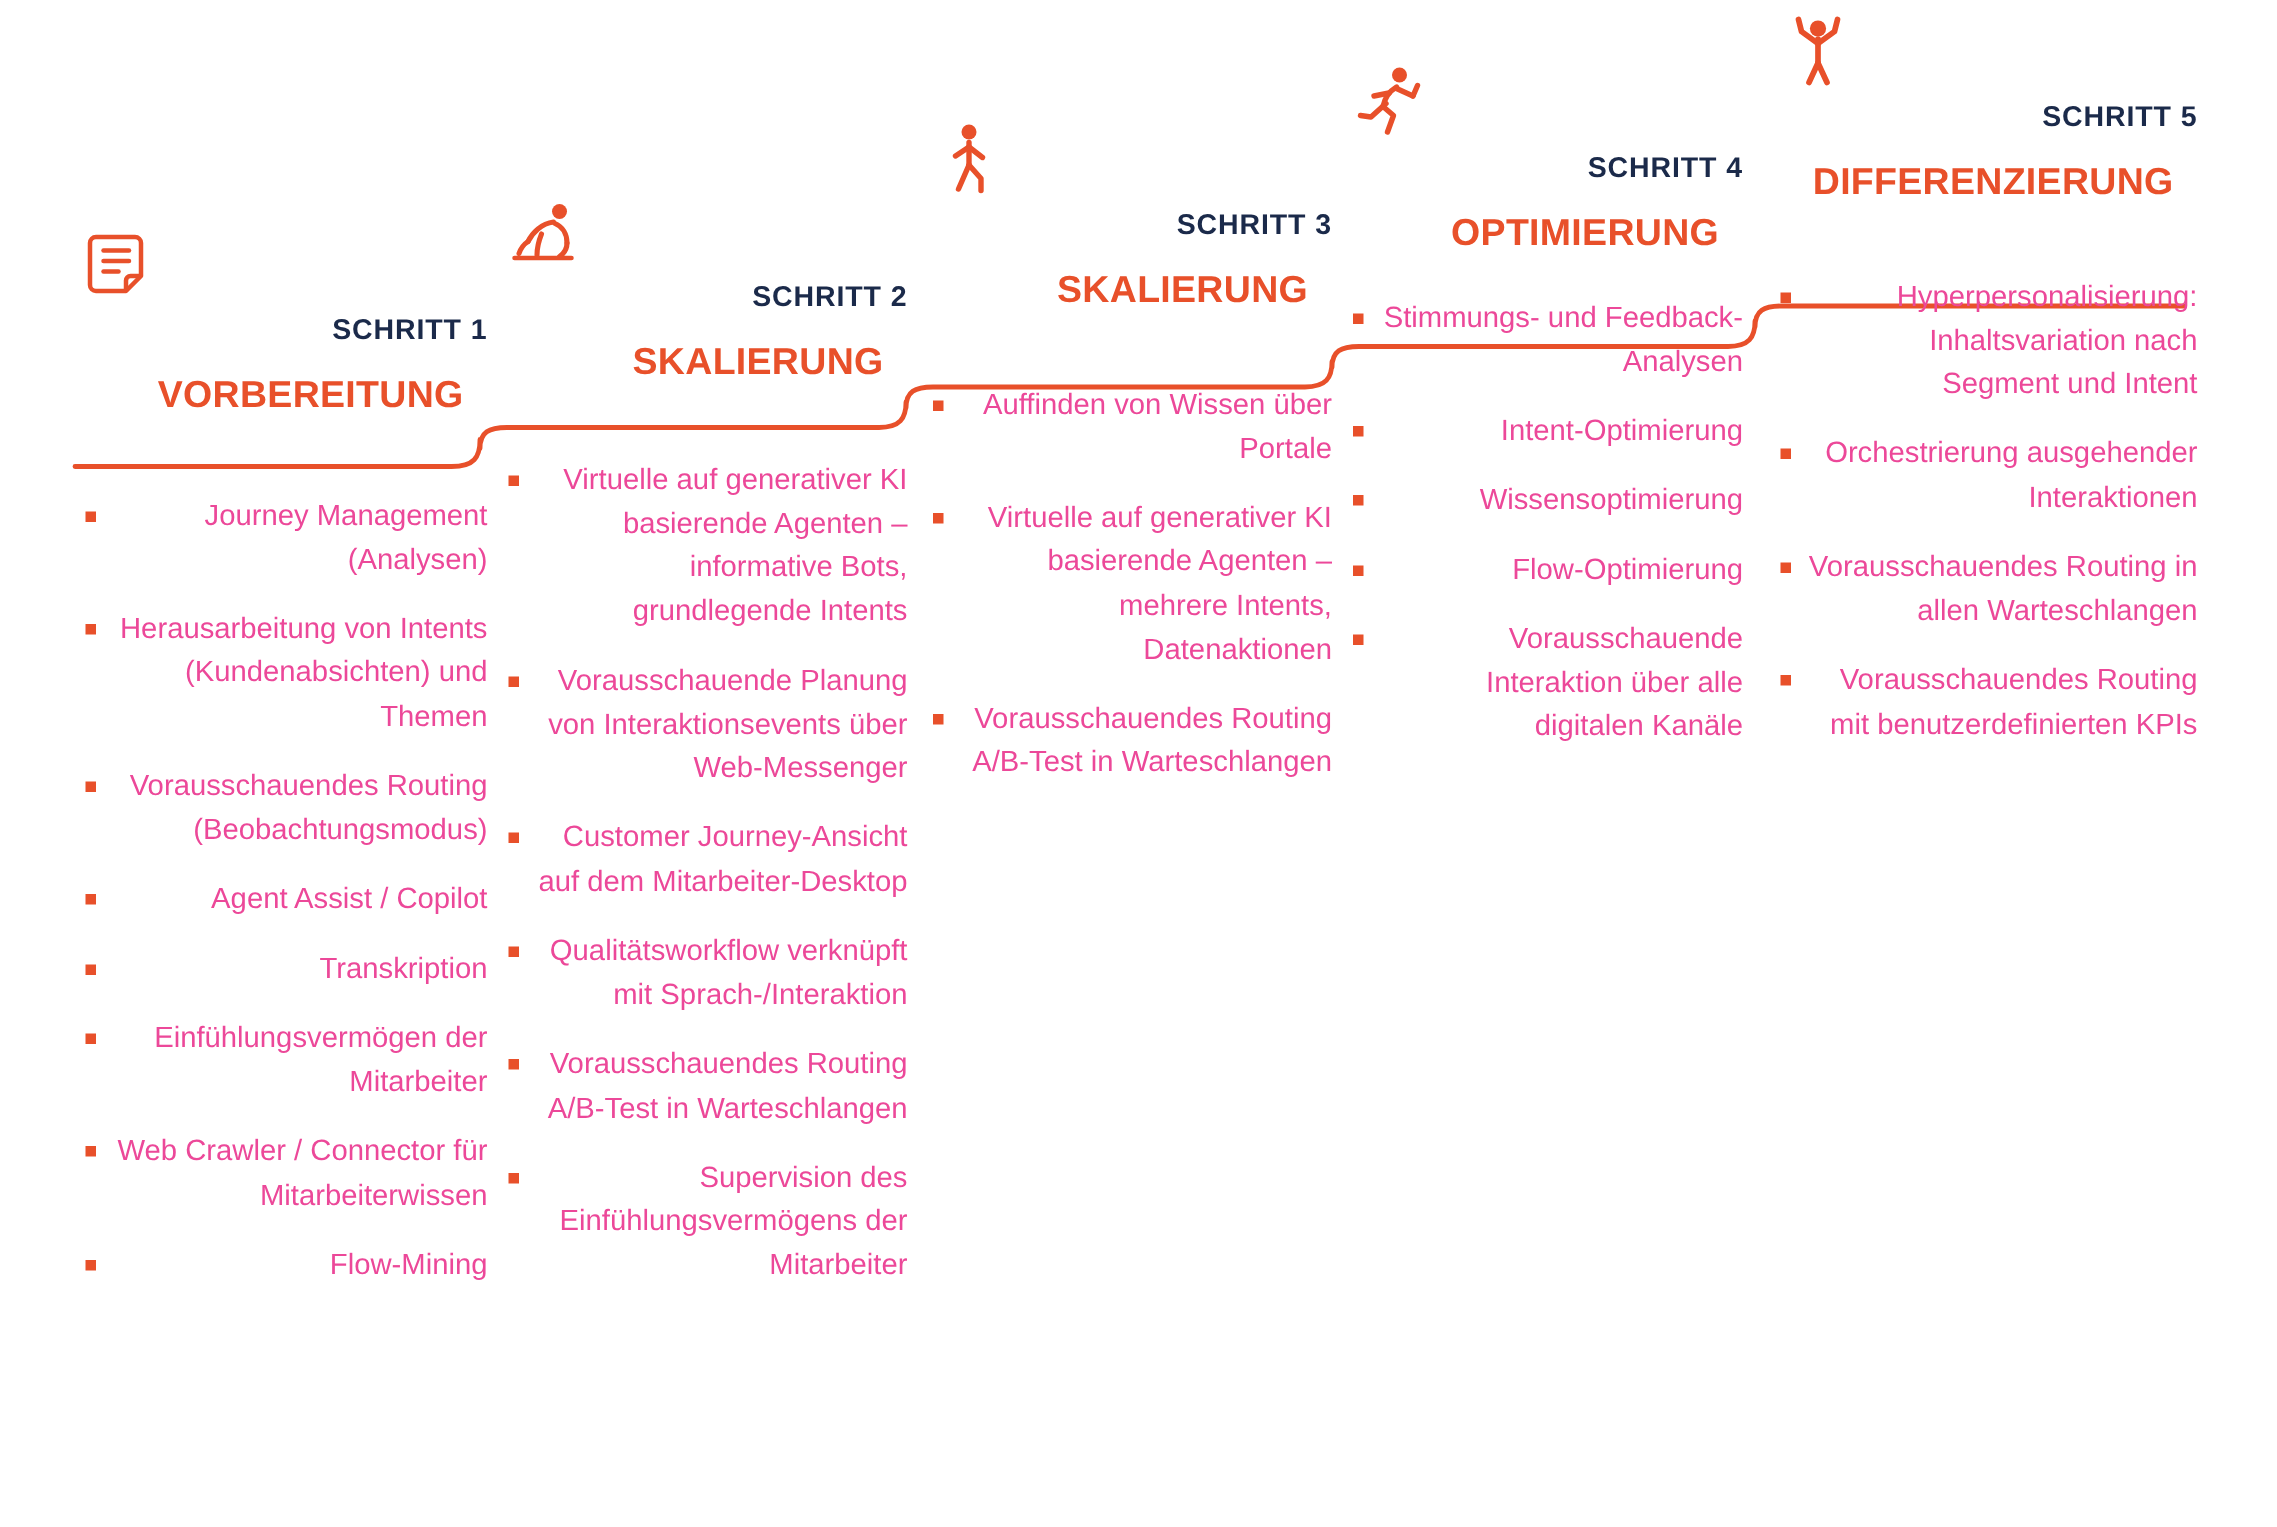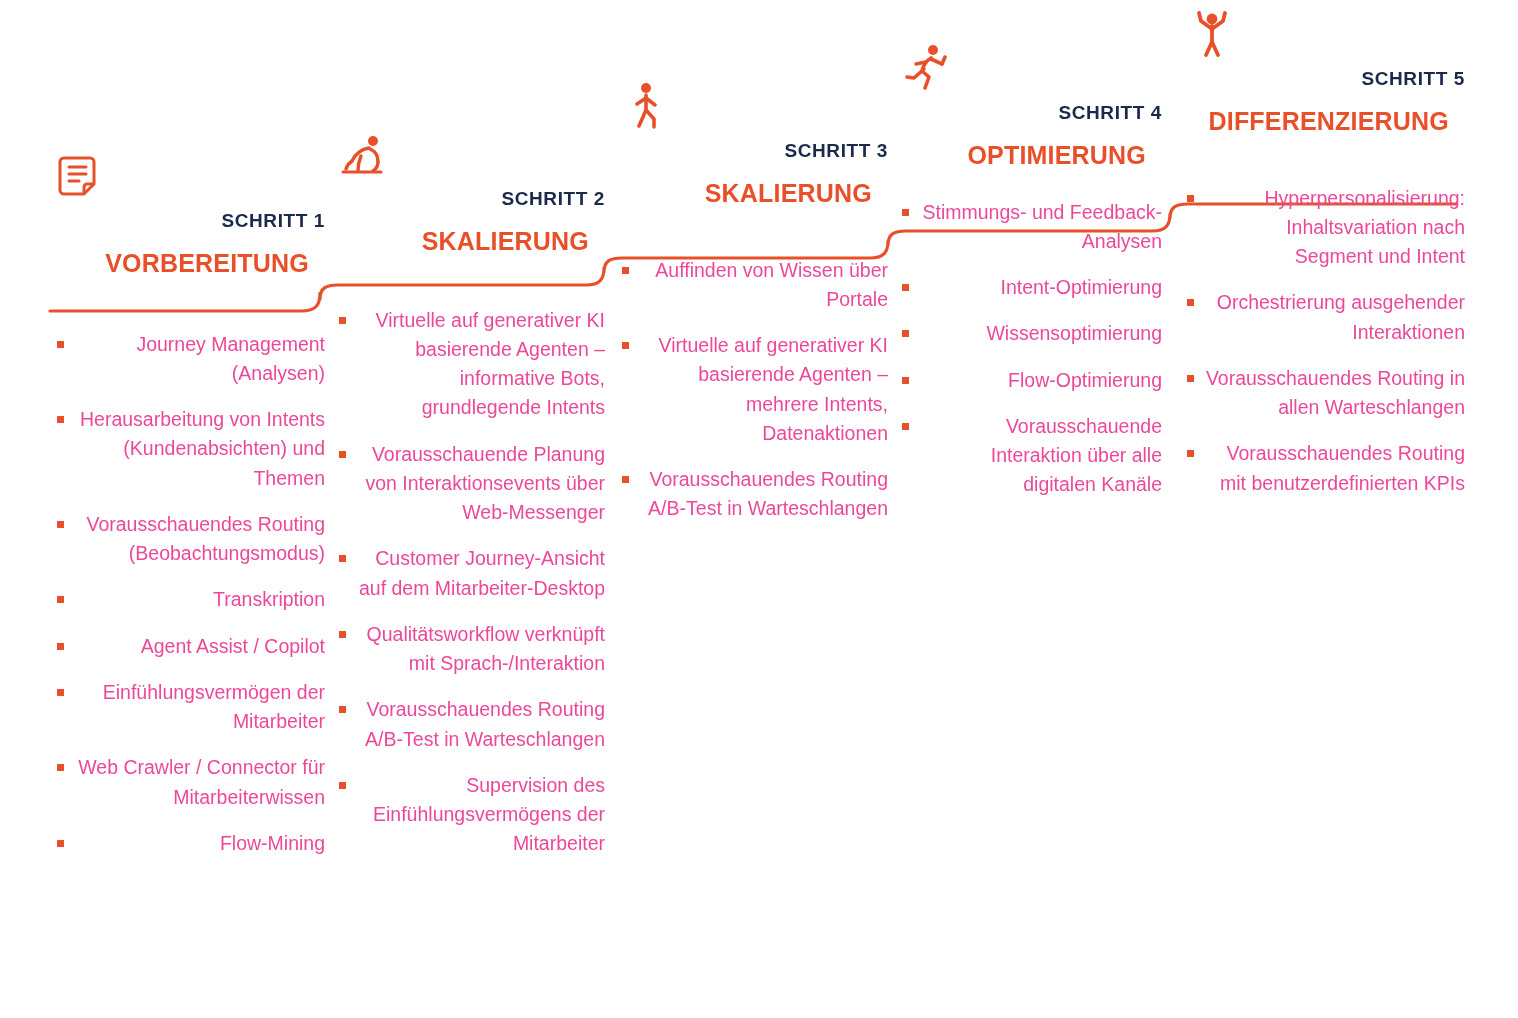--- a/index.html
+++ b/index.html
@@ -130,22 +130,22 @@
       <line x1="14" y1="24" x2="31" y2="24" stroke="#e8502a" stroke-width="3" stroke-linecap="round"></line>
       <line x1="14" y1="31" x2="24" y2="31" stroke="#e8502a" stroke-width="3" stroke-linecap="round"></line>
     </svg>
     <p class="step-num">SCHRITT 1</p>
     <p class="step-title">VORBEREITUNG</p>
     <div class="list-wrap">
       <ul class="step-items">
         <li>Journey Management (Analysen)</li>
         <li>Herausarbeitung von Intents (Kundenabsichten) und Themen</li>
         <li>Vorausschauendes Routing (Beobachtungsmodus)</li>
+        <li>Agent Assist / Copilot</li>
         <li>Transkription</li>
-        <li>Agent Assist / Copilot</li>
         <li>Einfühlungsvermögen der Mitarbeiter</li>
         <li>Web Crawler / Connector für Mitarbeiterwissen</li>
         <li>Flow-Mining</li>
       </ul>
     </div>
   </div>
 
   <div class="step" id="step-2">
     <svg class="step-icon" viewBox="0 0 54 54" xmlns="http://www.w3.org/2000/svg">
       <circle cx="36" cy="13" r="5" fill="#e8502a"></circle>

